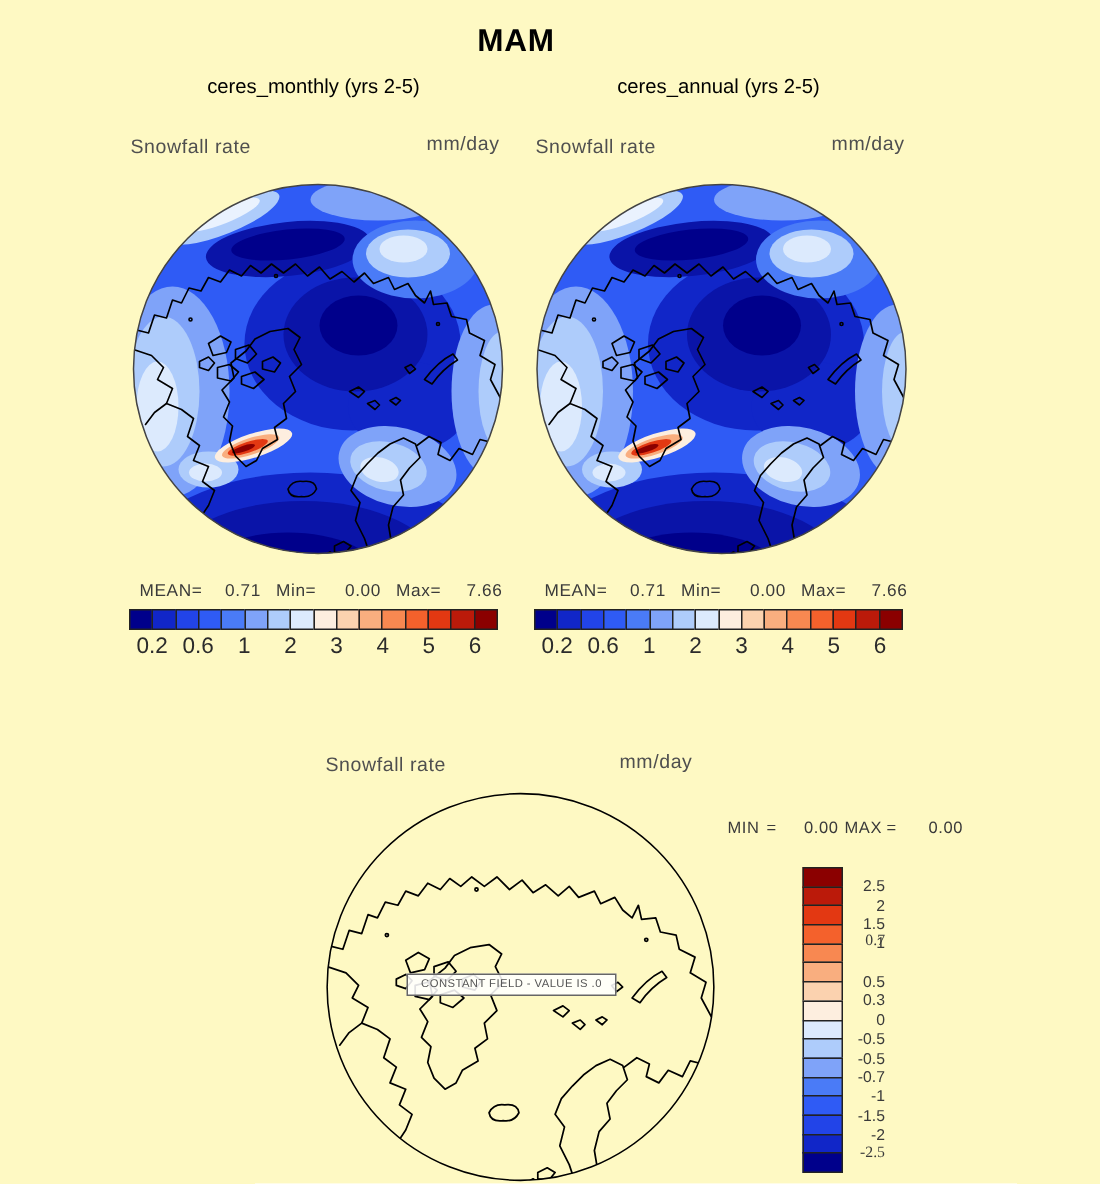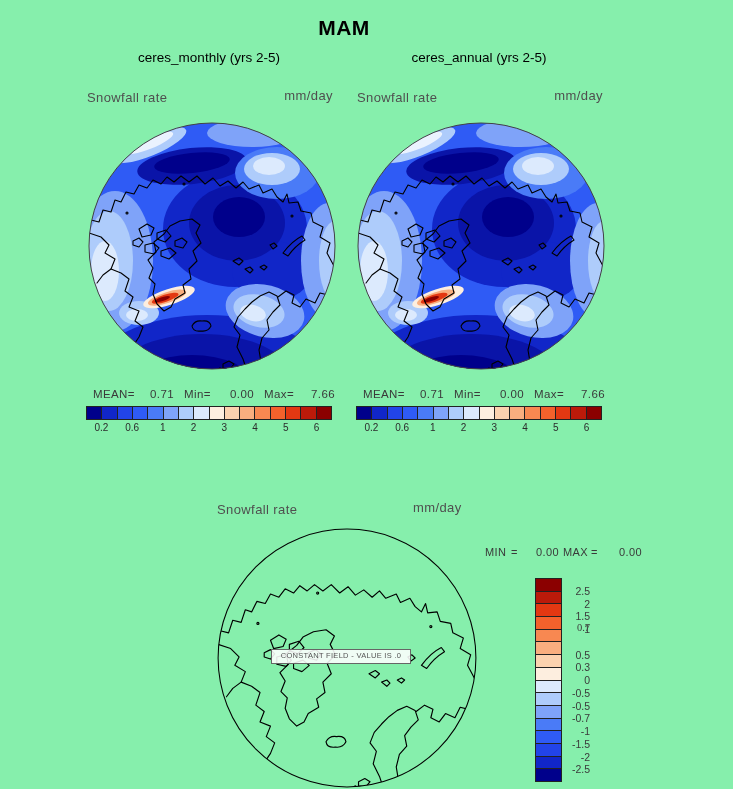--- a/index.html
+++ b/index.html
@@ -1,16 +1,16 @@
 <!DOCTYPE html>
 <html><head>
 <meta charset="utf-8">
 <style>
   html,body{margin:0;padding:0;background:#ffffff;}
-  #fig{position:relative;width:733px;height:789px;background:#86efac;overflow:hidden;
+  #fig{position:relative;width:733px;height:789px;background:#fef9c3;overflow:hidden;
        font-family:"Liberation Sans", sans-serif;color:#222;}
   .abs{position:absolute;}
   .season-title{top:16px;left:344px;transform:translateX(-50%);font-size:21px;font-weight:bold;
        color:#000;letter-spacing:.5px;white-space:nowrap;}
   .panel{position:absolute;top:50px;width:248px;height:395px;}
   .panel.left{left:85px;} .panel.right{left:355px;}
   .panel-title{position:absolute;top:0;left:0;width:248px;text-align:center;font-size:13.5px;
        font-weight:normal;color:#000;white-space:nowrap;}
   .field-row{position:absolute;top:40px;left:0;width:248px;height:16px;font-size:13px;color:#4f4f4f;
        letter-spacing:.4px;}
@@ -19,21 +19,21 @@
   .mapsvg{position:absolute;display:block;}
   .stats{position:absolute;top:338px;left:0;width:250px;height:14px;font-size:11.5px;color:#3a3a3a;
        letter-spacing:.4px;white-space:nowrap;}
   .stats span{position:absolute;top:0;}
   .st-meanl{left:8px;} .st-mean{left:57px;width:32px;text-align:right;}
   .st-minl{left:99px;} .st-min{left:137px;width:32px;text-align:right;}
   .st-maxl{left:179px;} .st-max{left:218px;width:32px;text-align:right;}
   .cbar{position:absolute;top:356px;left:1px;width:246px;height:14px;display:flex;}
   .cbar-seg{flex:1 1 auto;border:1px solid #222;margin-left:-1px;}
   .cbar-seg:first-child{margin-left:0;}
-  .cbar-ticks{position:absolute;top:372px;left:1px;width:246px;height:14px;font-size:10px;color:#2b2b2b;}
+  .cbar-ticks{position:absolute;top:372px;left:1px;width:246px;height:14px;font-size:15px;color:#2b2b2b;}
   .cbar-ticks span{position:absolute;width:36px;margin-left:-18px;text-align:center;top:0;}
   .diff-title{top:459px;left:340px;transform:translateX(-50%);font-size:13.5px;font-weight:bold;
        color:#000;white-space:nowrap;}
   .d-field{top:502px;left:217px;font-size:13px;color:#4f4f4f;letter-spacing:.4px;}
   .d-units{top:500px;left:413px;font-size:13px;color:#4f4f4f;letter-spacing:.4px;}
   .minmax{top:546px;left:485px;width:170px;height:13px;font-size:11px;color:#3a3a3a;letter-spacing:.4px;}
   .minmax span{position:absolute;top:0;}
   .mm-minl{left:0;} .mm-eq1{left:26px;} .mm-min{left:40px;width:34px;text-align:right;}
   .mm-maxl{left:78px;} .mm-eq2{left:106px;} .mm-max{left:123px;width:34px;text-align:right;}
   .vbar{position:absolute;top:578px;left:535px;width:27px;height:204px;display:flex;flex-direction:column;}
@@ -284,16 +284,16 @@
       <span style="top: 44px; font-family: Liberation Serif, serif;">0.7</span>
       <span style="top: 70.5px;">0.5</span>
       <span style="top: 83.25px;">0.3</span>
       <span style="top: 96px;">0</span>
       <span style="top: 108.75px;">-0.5</span>
       <span style="top: 121.5px;">-0.5</span>
       <span style="top: 134.25px;">-0.7</span>
       <span style="top: 147px;">-1</span>
       <span style="top: 159.75px;">-1.5</span>
       <span style="top: 172.5px;">-2</span>
-      <span style="top: 185.25px;">-2.5</span>
+      <span style="top: 185.25px; font-family: Liberation Serif, serif;">-2.5</span>
     </div>
 
 </div>
 
 </body></html>

